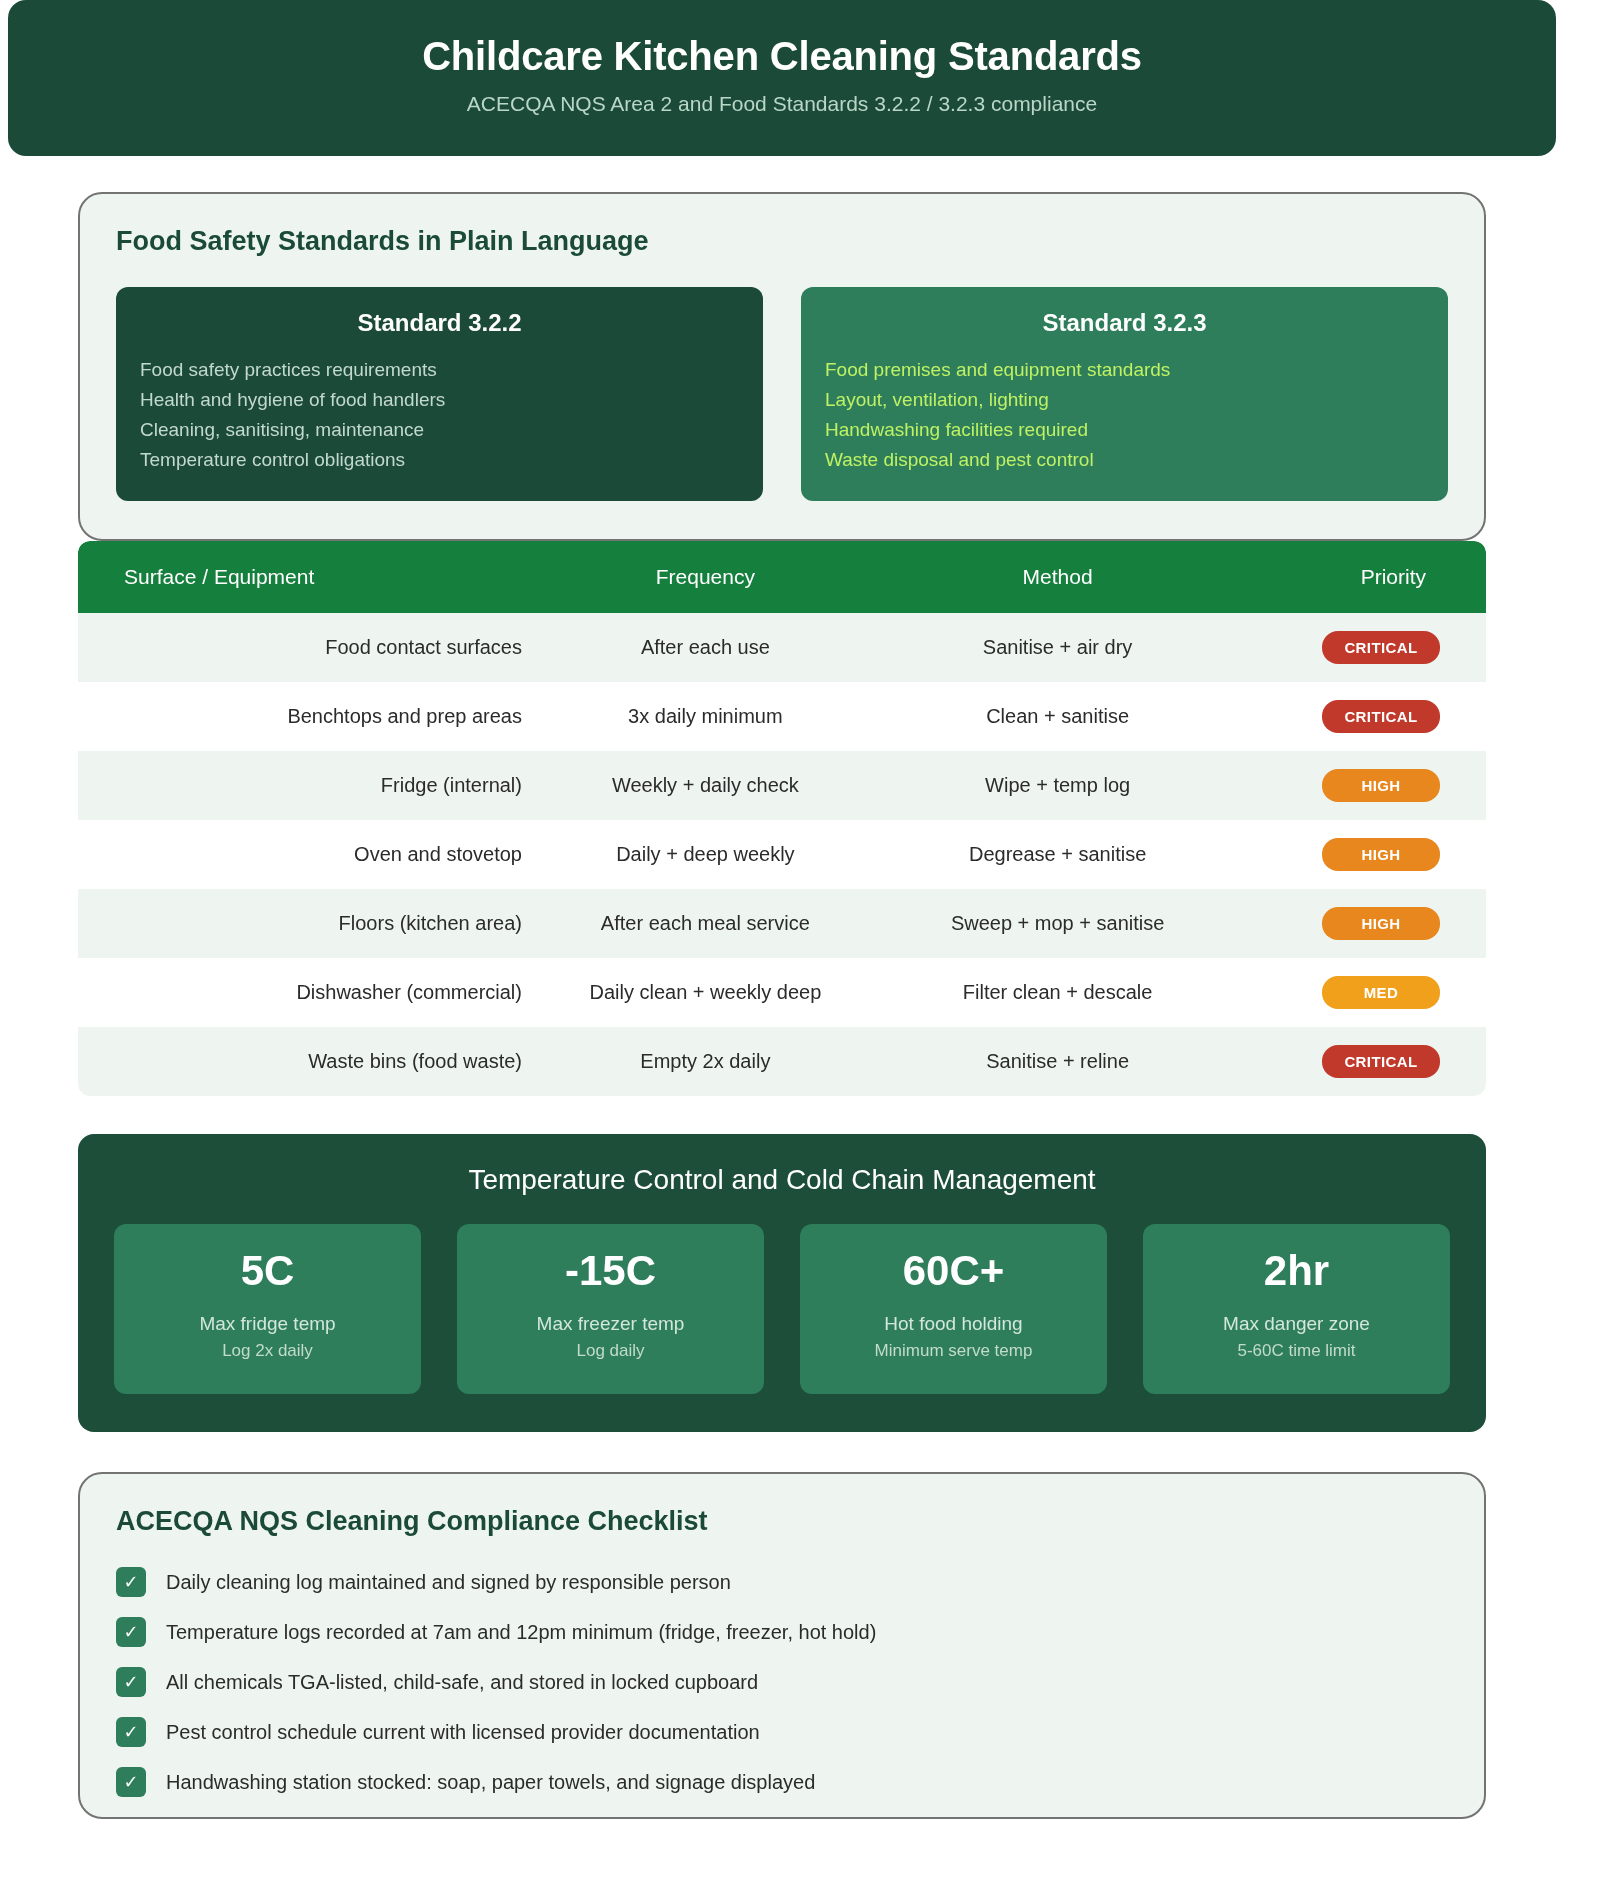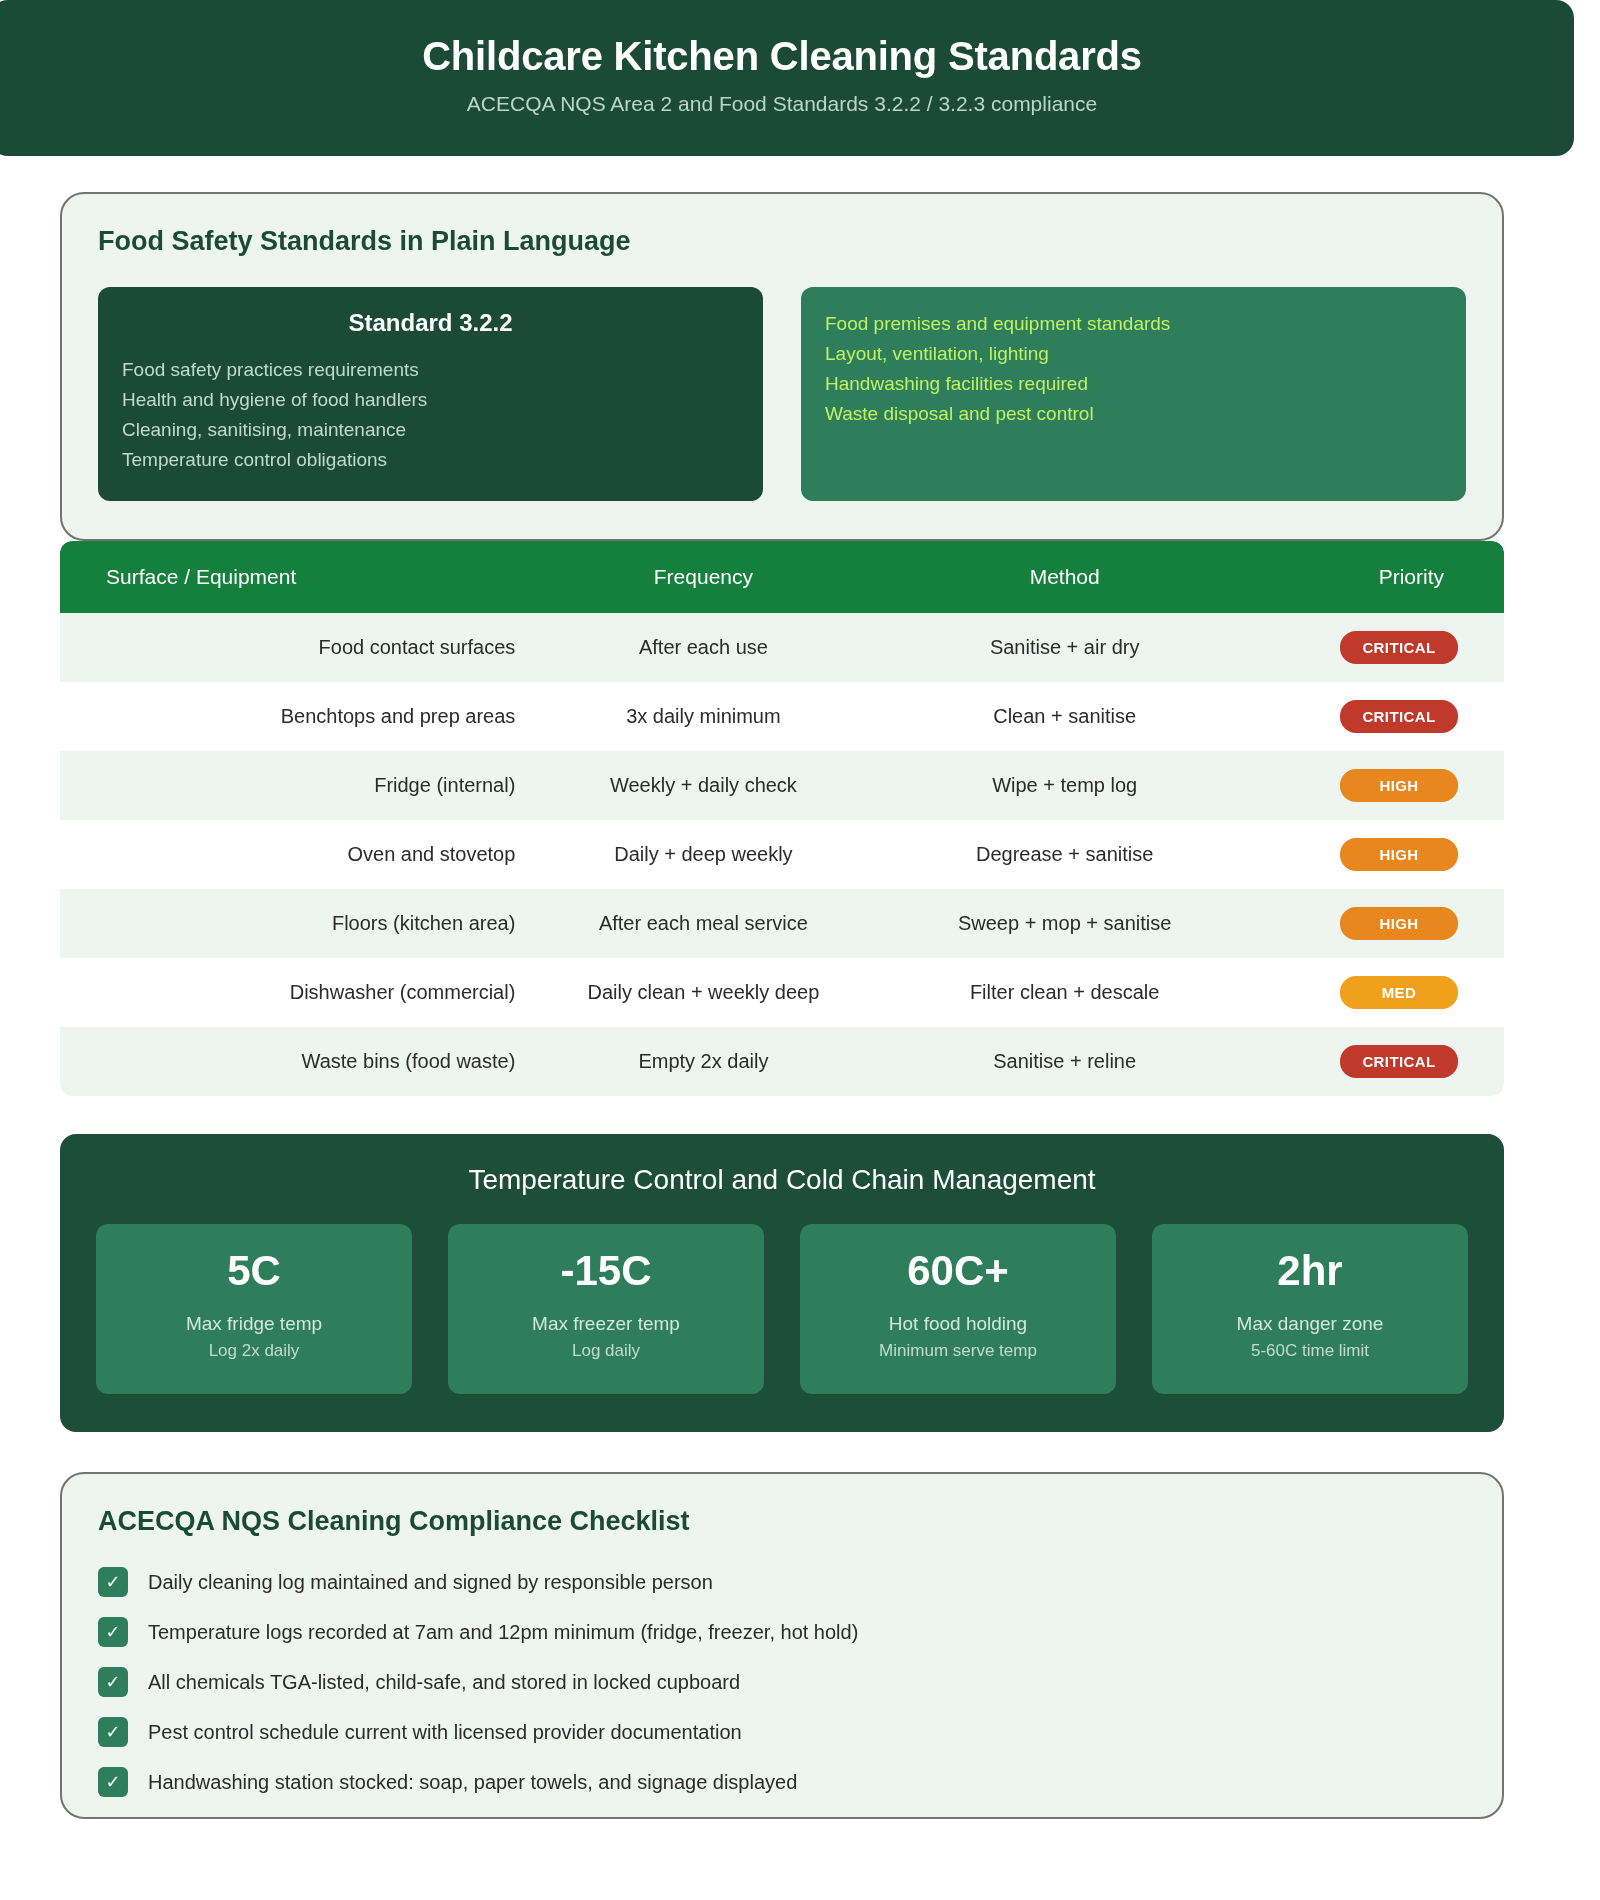--- a/index.html
+++ b/index.html
@@ -2,21 +2,21 @@
 <html><head>
 <meta charset="utf-8">
 <style>
   * { margin:0; padding:0; box-sizing:border-box; }
   html, body {
     width:1600px; height:1900px;
     background:#ffffff;
     font-family:"Liberation Sans", sans-serif;
     -webkit-font-smoothing:antialiased;
   }
-  .page { width:1564px; height:1900px; position:relative; padding:0 60px; }
+  .page { width:1564px; height:1900px; position:relative; padding:0 78px; }
 
   
   .header {
     margin:0 -70px;
     background:#1b4b38;
     border-radius:18px;
     padding:34px 20px 40px;
     text-align:center;
   }
   .header h1 {
@@ -181,20 +181,21 @@
         <div class="title">Standard 3.2.2</div>
         <ul>
           <li>Food safety practices requirements</li>
           <li>Health and hygiene of food handlers</li>
           <li>Cleaning, sanitising, maintenance</li>
           <li>Temperature control obligations</li>
         </ul>
       </div>
 
       <div class="std mid">
+        <div class="title">Standard 3.2.3</div>
         <ul>
           <li>Food premises and equipment standards</li>
           <li>Layout, ventilation, lighting</li>
           <li>Handwashing facilities required</li>
           <li>Waste disposal and pest control</li>
         </ul>
       </div>
 
     </div>
   </div>

